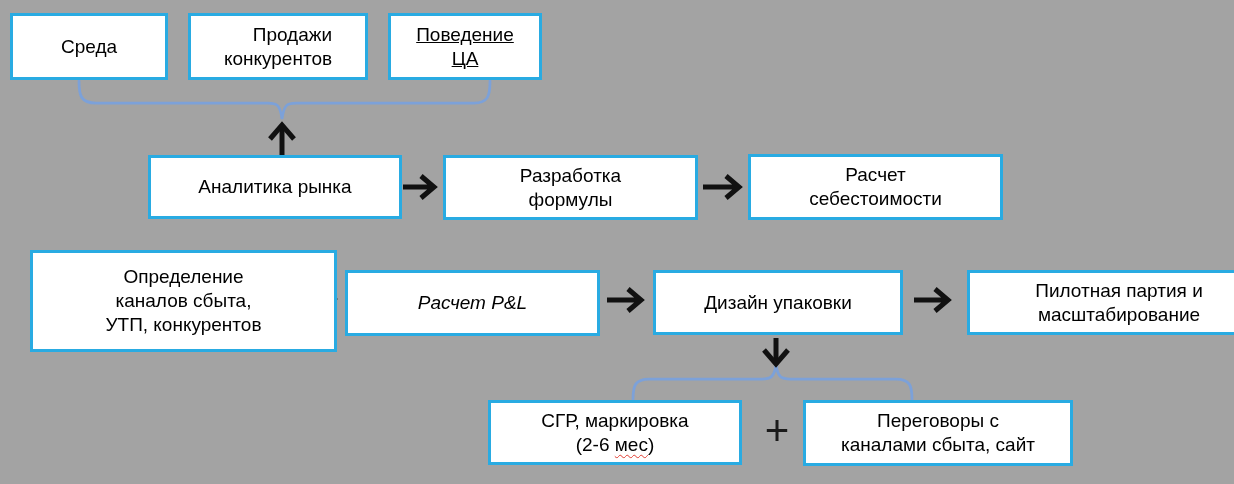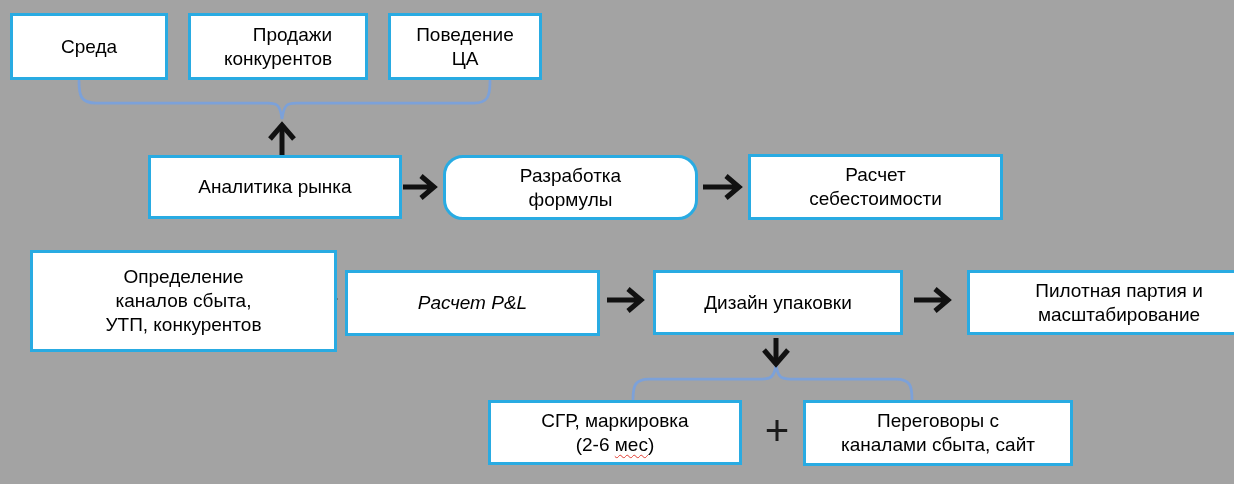--- a/index.html
+++ b/index.html
@@ -23,23 +23,23 @@
     font-size:42px;font-weight:400;color:#1a1a1a;
   }
   .squiggle{
     text-decoration-line:underline;text-decoration-style:wavy;
     text-decoration-color:var(--squiggle,#E03C31);
     text-decoration-thickness:1px;text-underline-offset:3px;
   }
   
   #b-sreda      {left:10px;  top:13px;  width:158px;height:67px;}
   #b-prodazhi   {left:188px; top:13px;  width:180px;height:67px;text-align:right;}
-  #b-povedenie  {left:388px; top:13px;  width:154px;height:67px;}
+  #b-povedenie  {left:388px; top:13px;  width:154px;height:67px;text-decoration:underline;}
   #b-analitika  {left:148px; top:155px; width:254px;height:64px;}
-  #b-razrabotka {left:443px; top:155px; width:255px;height:65px;border-radius:20px;}
+  #b-razrabotka {left:443px; top:155px; width:255px;height:65px;}
   #b-sebestoim  {left:748px; top:154px; width:255px;height:66px;}
   #b-opredelenie{left:30px;  top:250px; width:307px;height:102px;}
   #b-pl         {left:345px; top:270px; width:255px;height:66px;font-style:italic;}
   #b-dizayn     {left:653px; top:270px; width:250px;height:65px;}
   #b-pilot      {left:967px; top:270px; width:304px;height:65px;}
   #b-sgr        {left:488px; top:400px; width:254px;height:65px;}
   #b-peregovory {left:803px; top:400px; width:270px;height:66px;}
 </style>
 </head>
 <body>

